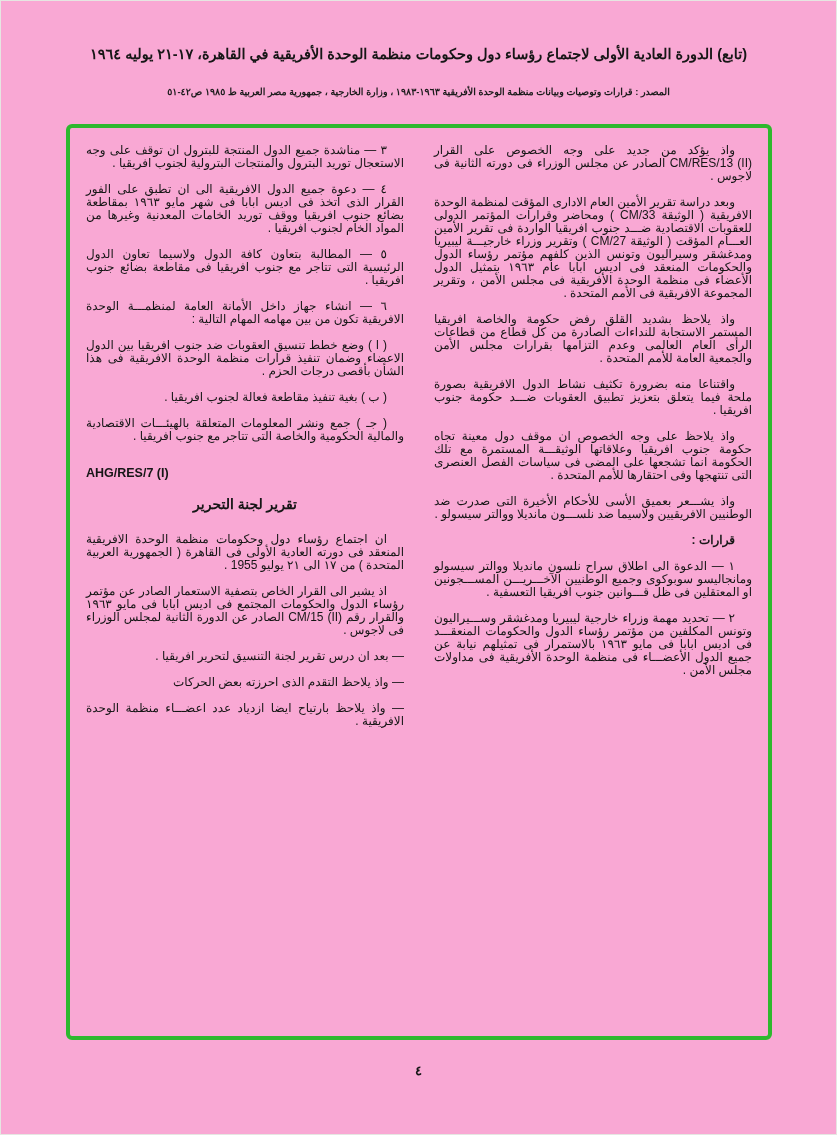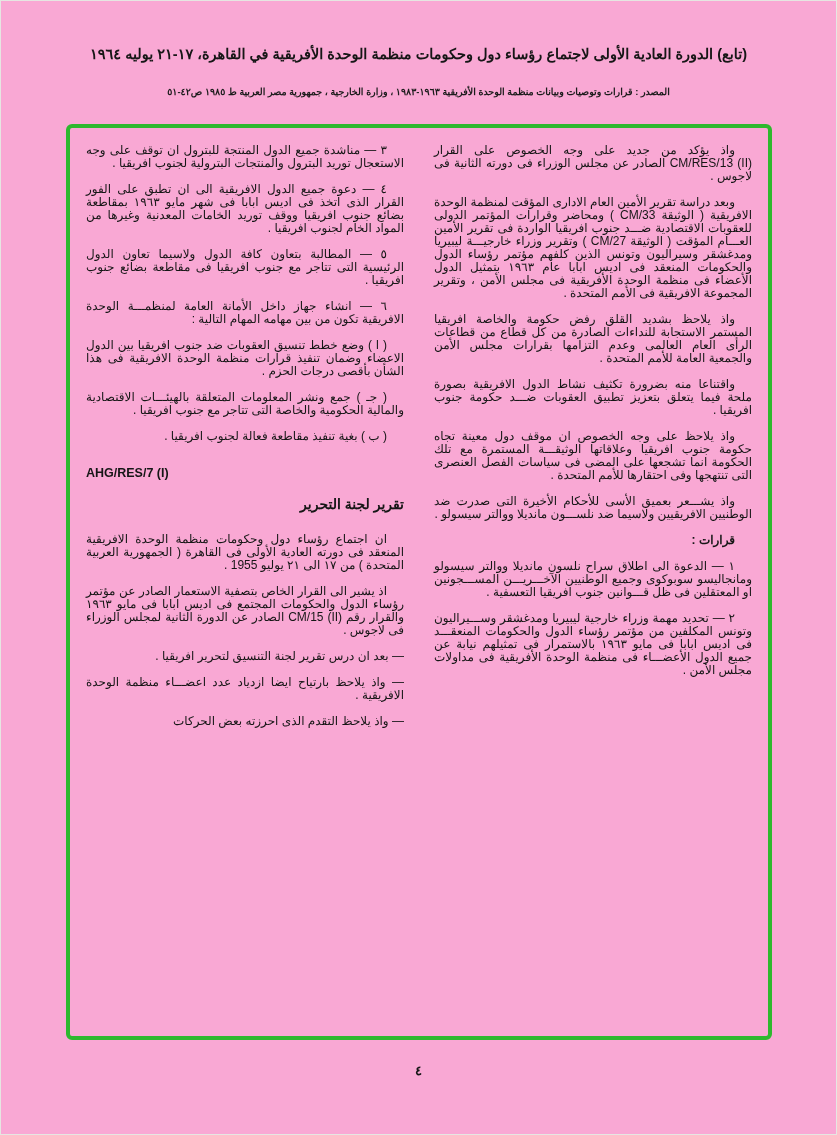--- a/index.html
+++ b/index.html
@@ -38,21 +38,21 @@
   }
   .col p{margin:0 0 13px 0;text-indent:17px;}
   .col p.p-dash{text-indent:0;margin-top:8px;}
   .col p.p-decides{font-weight:bold;}
   .doc-ref{
     direction:ltr;text-align:left;
     font-weight:bold;font-size:12.5px;
     margin:24px 0 18px 0;
   }
   .sec-heading{
-    text-align:right;font-size:14px;font-weight:bold;
+    text-align:center;font-size:14px;font-weight:bold;
     margin:14px 0 22px 0;
   }
   .page-number{
     position:absolute;top:1063px;left:0;right:0;
     text-align:center;font-weight:bold;font-size:13px;
   }
 </style>
 </head>
 <body>
 
@@ -76,30 +76,30 @@
       <p>١ — الدعوة الى اطلاق سراح نلسون مانديلا ووالتر سيسولو ومانجاليسو سوبوكوى وجميع الوطنيين الآخـــريـــن المســـجونين او المعتقلين فى ظل قـــوانين جنوب افريقيا التعسفية .</p>
       <p>٢ — تحديد مهمة وزراء خارجية ليبيريا ومدغشقر وســـيراليون وتونس المكلفين من مؤتمر رؤساء الدول والحكومات المنعقـــد فى اديس ابابا فى مايو ١٩٦٣ بالاستمرار فى تمثيلهم نيابة عن جميع الدول الأعضـــاء فى منظمة الوحدة الأفريقية فى مداولات مجلس الأمن .</p>
     </div>
 
     <div class="col">
       <p>٣ — مناشدة جميع الدول المنتجة للبترول ان توقف على وجه الاستعجال توريد البترول والمنتجات البترولية لجنوب افريقيا .</p>
       <p>٤ — دعوة جميع الدول الافريقية الى ان تطبق على الفور القرار الذى اتخذ فى اديس ابابا فى شهر مايو ١٩٦٣ بمقاطعة بضائع جنوب افريقيا ووقف توريد الخامات المعدنية وغيرها من المواد الخام لجنوب افريقيا .</p>
       <p>٥ — المطالبة بتعاون كافة الدول ولاسيما تعاون الدول الرئيسية التى تتاجر مع جنوب افريقيا فى مقاطعة بضائع جنوب افريقيا .</p>
       <p>٦ — انشاء جهاز داخل الأمانة العامة لمنظمـــة الوحدة الافريقية تكون من بين مهامه المهام التالية :</p>
       <p>( ا ) وضع خطط تنسيق العقوبات ضد جنوب افريقيا بين الدول الاعضاء وضمان تنفيذ قرارات منظمة الوحدة الافريقية فى هذا الشأن بأقصى درجات الحزم .</p>
+      <p>( ب ) بغية تنفيذ مقاطعة فعالة لجنوب افريقيا .</p>
       <p>( جـ ) جمع ونشر المعلومات المتعلقة بالهيئـــات الاقتصادية والمالية الحكومية والخاصة التى تتاجر مع جنوب افريقيا .</p>
-      <p>( ب ) بغية تنفيذ مقاطعة فعالة لجنوب افريقيا .</p>
 
       <div class="doc-ref">AHG/RES/7 (I)</div>
       <div class="sec-heading">تقرير لجنة التحرير</div>
 
       <p>ان اجتماع رؤساء دول وحكومات منظمة الوحدة الافريقية المنعقد فى دورته العادية الأولى فى القاهرة ( الجمهورية العربية المتحدة ) من ١٧ الى ٢١ يوليو 1955 .</p>
       <p>اذ يشير الى القرار الخاص بتصفية الاستعمار الصادر عن مؤتمر رؤساء الدول والحكومات المجتمع فى اديس ابابا فى مايو ١٩٦٣ والقرار رقم CM/15 (II) الصادر عن الدورة الثانية لمجلس الوزراء فى لاجوس .</p>
       <p class="p-dash">— بعد ان درس تقرير لجنة التنسيق لتحرير افريقيا .</p>
+      <p class="p-dash">— واذ يلاحظ التقدم الذى احرزته بعض الحركات</p>
       <p class="p-dash">— واذ يلاحظ بارتياح ايضا ازدياد عدد اعضـــاء منظمة الوحدة الافريقية .</p>
-      <p class="p-dash">— واذ يلاحظ التقدم الذى احرزته بعض الحركات</p>
     </div>
 
   </div>
 
   <div class="page-number">٤</div>
 
 </div>
 
 </body></html>

